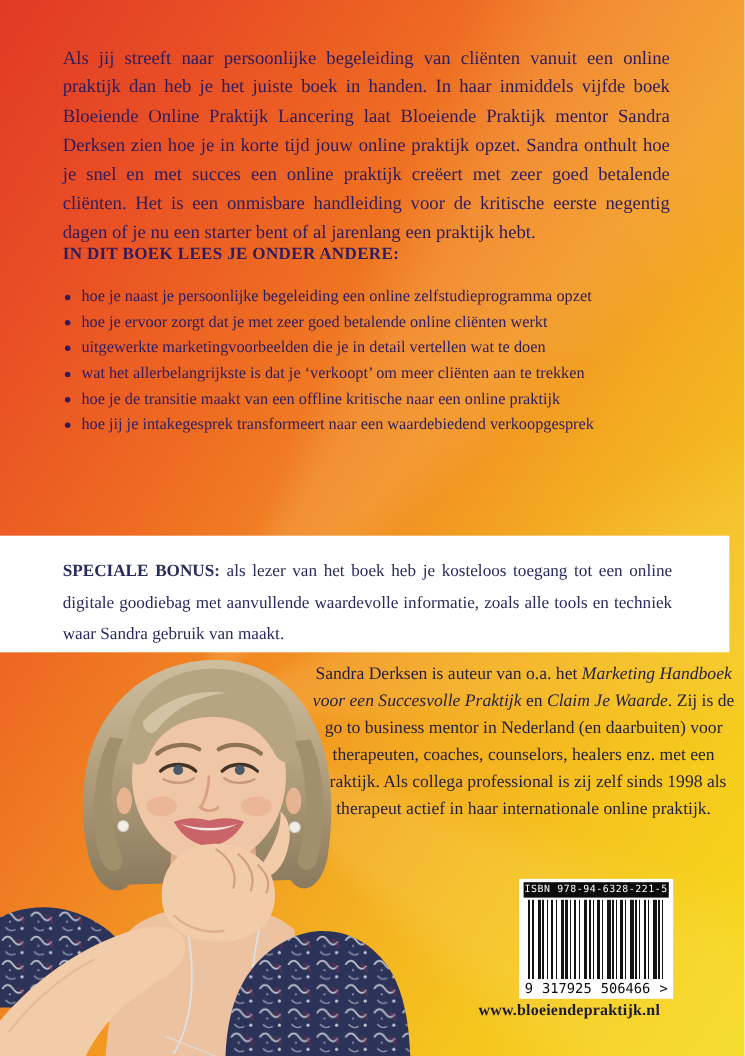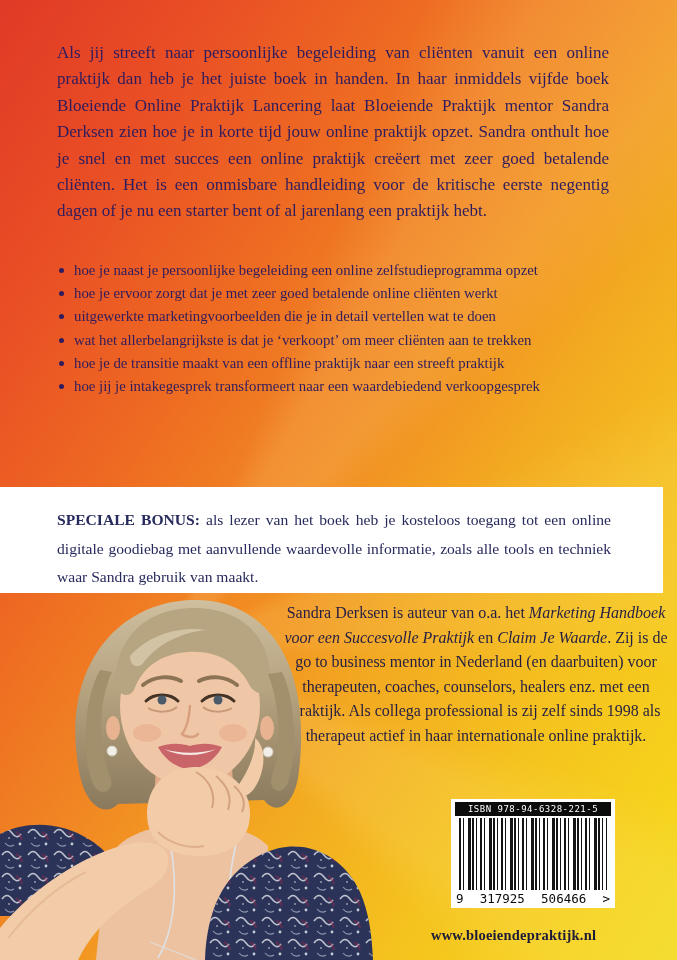--- a/index.html
+++ b/index.html
@@ -60,21 +60,21 @@
 
   .portrait{left:0;top:586px;width:380px;height:374px;z-index:3;}
 
   .bio{
     left:283px;top:601px;width:386px;margin:0;text-align:center;
     font-size:16px;line-height:24.6px;color:#241e44;z-index:2;
   }
   .bio em{font-style:italic;}
 
   .barcode{
-    left:451px;top:799px;width:164px;height:109px;background:#ffffff;
+    left:472px;top:799px;width:140px;height:109px;background:#ffffff;
     box-sizing:border-box;padding:3px 3px 0 3px;z-index:4;
   }
   .isbn{
     background:#0b0b0b;color:#ffffff;height:14px;line-height:14px;
     font-family:"DejaVu Sans Mono", monospace;font-size:9px;
     letter-spacing:.5px;text-align:center;margin:0 1px;
     white-space:nowrap;overflow:hidden;
   }
   .bars{
     height:72px;margin:2px 5px 0 5px;
@@ -85,40 +85,41 @@
         #141414 9px 12px, #ffffff 12px 13px,
         #141414 13px 15px, #ffffff 15px 17px,
         #141414 17px 18px, #ffffff 18px 21px);
   }
   .digits{
     display:flex;justify-content:space-between;align-items:center;
     font-family:"DejaVu Sans Mono", monospace;font-size:12.5px;
     color:#0b0b0b;height:17px;padding:0 2px;
   }
   .website{
-    left:415px;top:911px;width:205px;margin:16px;text-align:left;
+    left:415px;top:911px;width:205px;margin:0;text-align:center;
     font-size:14.5px;font-weight:bold;color:#1d1b38;z-index:4;
     letter-spacing:.2px;
   }
 </style>
 </head>
 <body>
 
 <div class="cover">
   <div class="rays"></div>
 
   <p class="layer intro">Als jij streeft naar persoonlijke begeleiding van cliënten vanuit een online praktijk dan heb je het juiste boek in handen. In haar inmiddels vijfde boek Bloeiende Online Praktijk Lancering laat Bloeiende Praktijk mentor Sandra Derksen zien hoe je in korte tijd jouw online praktijk opzet. Sandra onthult hoe je snel en met succes een online praktijk creëert met zeer goed betalende cliënten. Het is een onmisbare handleiding voor de kritische eerste negentig dagen of je nu een starter bent of al jarenlang een praktijk hebt.</p>
 
+  <h2 class="layer heading">IN DIT BOEK LEES JE ONDER ANDERE:</h2>
 
   <ul class="layer bullets">
     <li><span class="dot"></span><span>hoe je naast je persoonlijke begeleiding een online zelfstudieprogramma opzet</span></li>
     <li><span class="dot"></span><span>hoe je ervoor zorgt dat je met zeer goed betalende online cliënten werkt</span></li>
     <li><span class="dot"></span><span>uitgewerkte marketingvoorbeelden die je in detail vertellen wat te doen</span></li>
     <li><span class="dot"></span><span>wat het allerbelangrijkste is dat je ‘verkoopt’ om meer cliënten aan te trekken</span></li>
-    <li><span class="dot"></span><span>hoe je de transitie maakt van een offline praktijk naar een streeft praktijk</span></li>
+    <li><span class="dot"></span><span>hoe je de transitie maakt van een offline kritische naar een online praktijk</span></li>
     <li><span class="dot"></span><span>hoe jij je intakegesprek transformeert naar een waardebiedend verkoopgesprek</span></li>
   </ul>
 
   <div class="layer bonus-box">
     <p><strong>SPECIALE BONUS:</strong><span> als lezer van het boek heb je kosteloos toegang tot een online digitale goodiebag met aanvullende waardevolle informatie, zoals alle tools en techniek waar Sandra gebruik van maakt.</span></p>
   </div>
 
   <div class="layer portrait">
     <svg viewBox="0 0 380 374" width="380" height="374">
       <defs>

